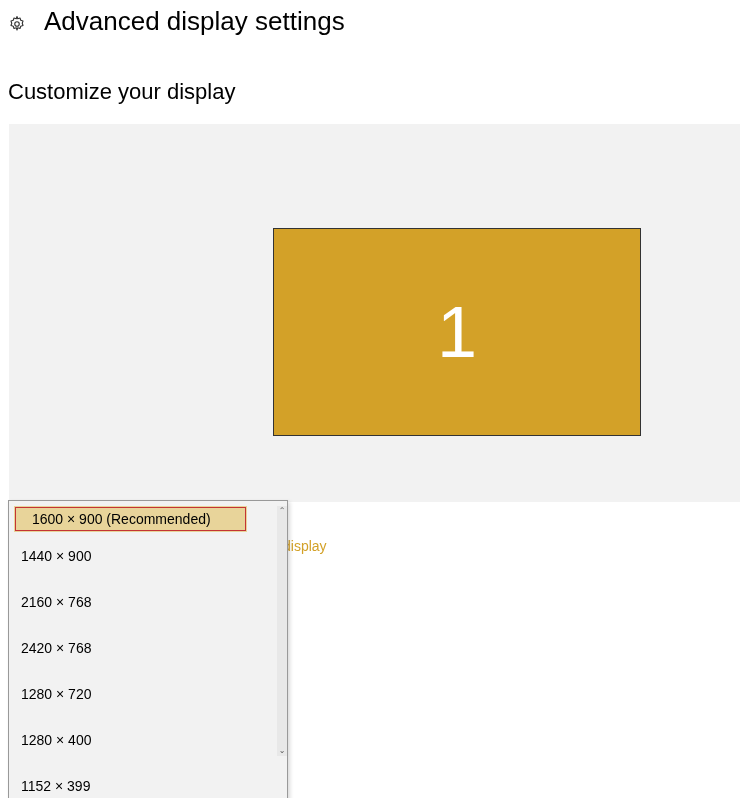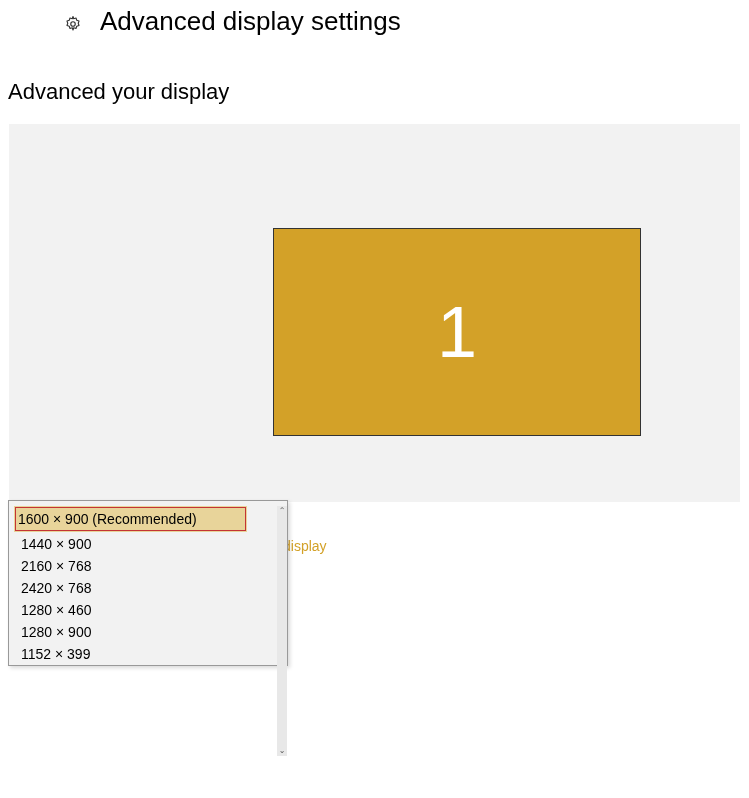--- a/index.html
+++ b/index.html
@@ -9,23 +9,22 @@
       color: #000;
       background: #fff;
       width: 749px;
       height: 798px;
       overflow: hidden;
       position: relative;
     }
     .header {
       display: flex;
       align-items: center;
-      padding: 6px 8px 0 24px;
+      padding: 6px 8px 0 8px;
       gap: 18px;
-      margin-left: 40px;
     }
     .gear-icon {
       width: 18px;
       height: 18px;
       flex-shrink: 0;
       margin-top: 4px;
     }
     .page-title {
       font-size: 26px;
       font-weight: 400;
@@ -106,64 +105,64 @@
     .dropdown-scrollbar-arrow-down {
       position: absolute;
       top: 240px; right: 0;
       width: 10px; height: 10px;
       font-size: 8px;
       line-height: 10px;
       text-align: center;
       color: #555;
     }
     .dropdown-option {
-      padding: 3px 12px;
+      padding: 15px 12px;
       font-size: 14px;
       cursor: default;
       margin-right: 10px;
     }
     .dropdown-option.selected {
       background: #e8d49a;
       outline: 1px solid #c43434;
       outline-offset: -2px;
       margin: 5px 40px 1px 5px;
-      padding: 5px 4px;
+      padding: 5px 18px;
     }
   </style>
 </head>
 <body>
 
 <div class="header">
   <span class="gear-icon">
     <svg viewBox="0 0 24 24" width="18" height="18" fill="none" stroke="#333" stroke-width="1.5">
       <circle cx="12" cy="12" r="3"></circle>
       <path d="M12 2l1 3 3-1 1 3 3 1-1 3 1 3-3 1-1 3-3-1-1 3-1-3-3 1-1-3-3-1 1-3-1-3 3-1 1-3 3 1z" stroke-linejoin="round"></path>
     </svg>
   </span>
   <h1 class="page-title">Advanced display settings</h1>
 </div>
 
-<h2 class="subtitle">Advanced your display</h2>
+<h2 class="subtitle">Customize your display</h2>
 
 <div class="display-preview">
   <div class="display-monitor">
     <span class="display-number">1</span>
   </div>
 </div>
 
 <div class="detect-bar"></div>
 
 <span class="link-text">display</span>
 
 <div class="dropdown">
   <div class="dropdown-inner">
     <div class="dropdown-scrollbar"></div>
     <div class="dropdown-scrollbar-arrow-up">⌃</div>
     <div class="dropdown-scrollbar-arrow-down">⌄</div>
     <div class="dropdown-option selected">1600 × 900 (Recommended)</div>
     <div class="dropdown-option">1440 × 900</div>
     <div class="dropdown-option">2160 × 768</div>
     <div class="dropdown-option">2420 × 768</div>
-    <div class="dropdown-option">1280 × 460</div>
-    <div class="dropdown-option">1280 × 900</div>
+    <div class="dropdown-option">1280 × 720</div>
+    <div class="dropdown-option">1280 × 400</div>
     <div class="dropdown-option">1152 × 399</div>
   </div>
 </div>
 
 </body></html>

